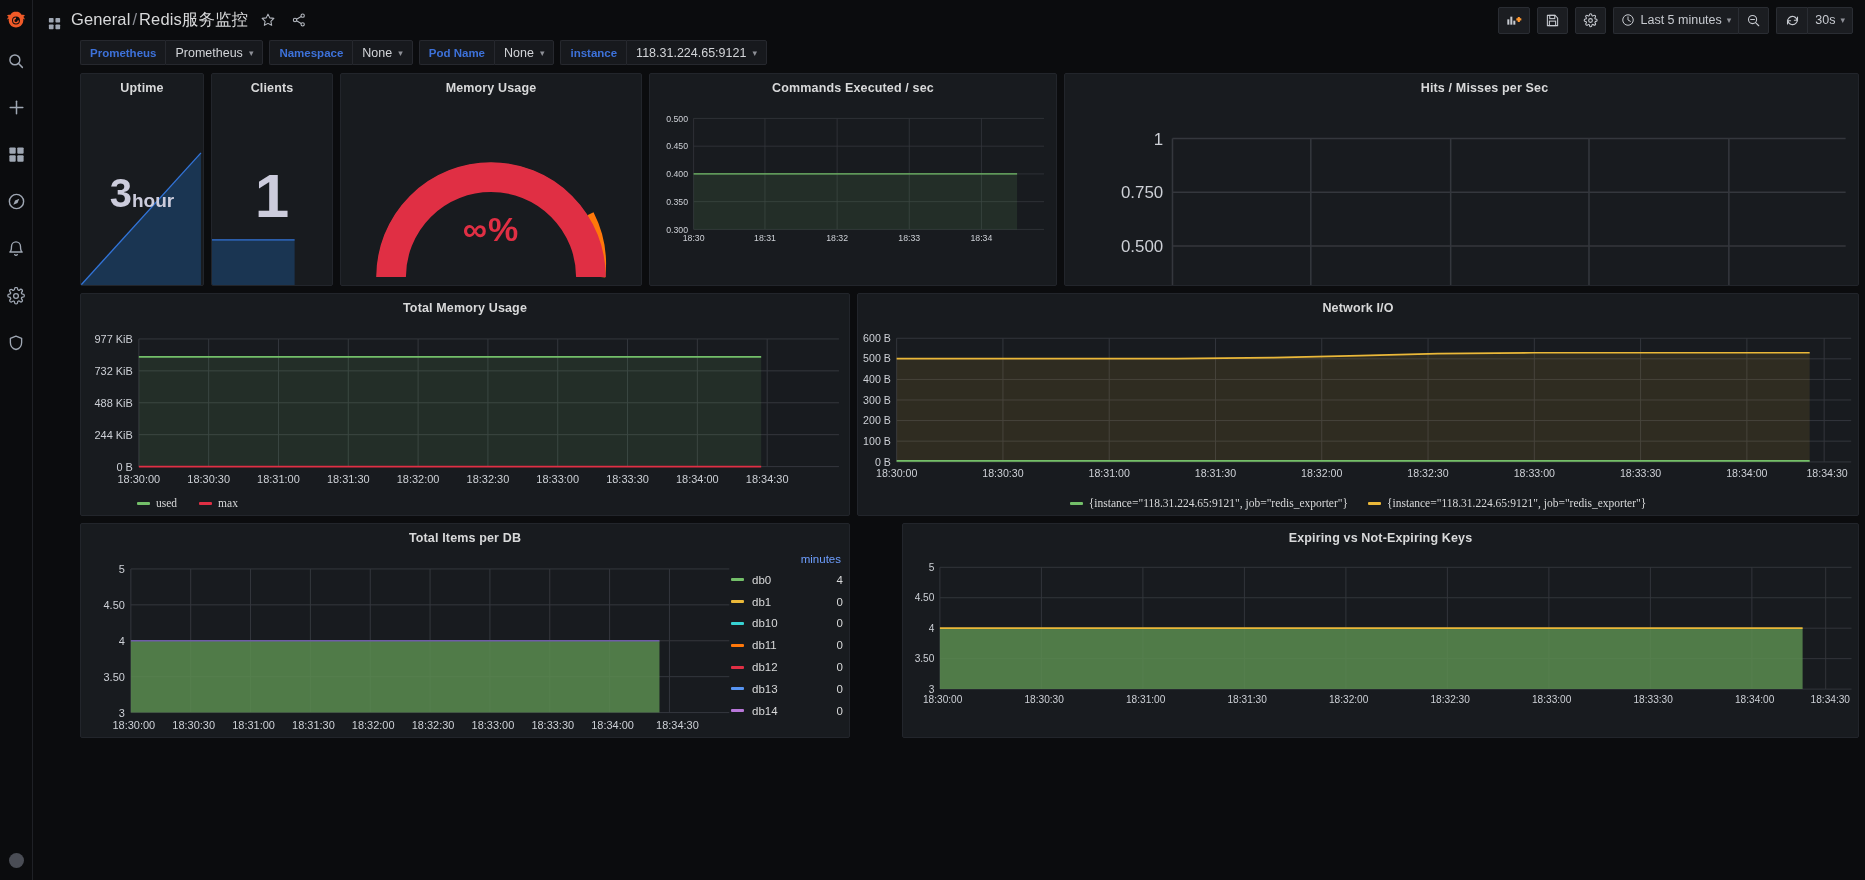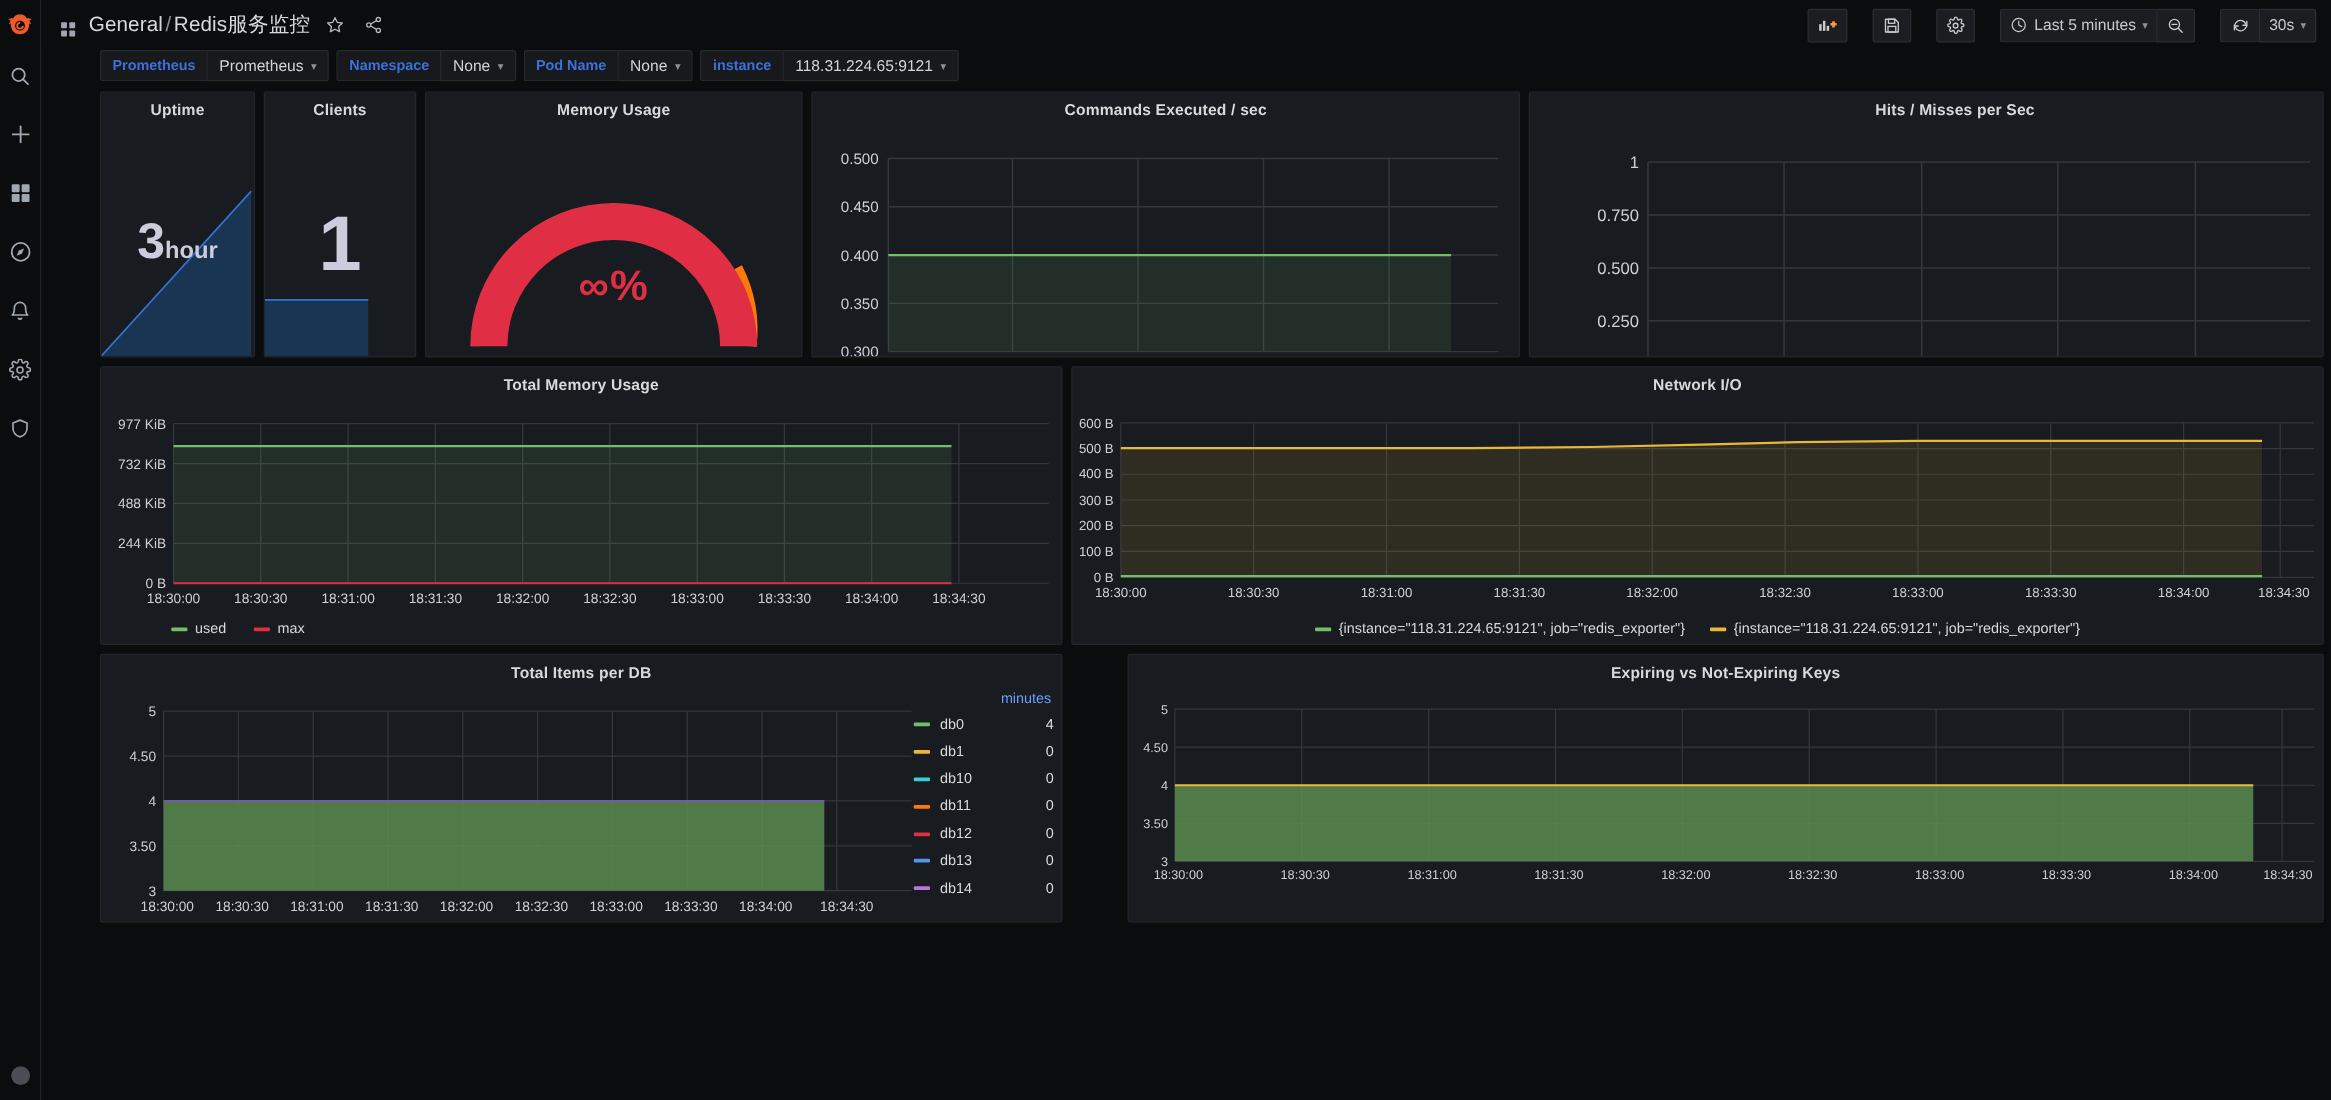--- a/index.html
+++ b/index.html
@@ -37,21 +37,21 @@
     padding: 0 12px 0 14px; background: #0b0c0e;
   }
   .nav-left { display: flex; align-items: flex-end; gap: 9px; min-width: 0; }
   .dash-icon { color: #9fa7b3; display: flex; }
   .crumb { font-size: 16.5px; color: #d8d9da; white-space: nowrap; letter-spacing: .1px; }
   .crumb .sep { color: #8e9097; margin: 0 2px; }
   .icon-btn-plain {
     color: #b5b9c0; display: flex; align-items: center; justify-content: center;
     width: 22px; height: 22px; cursor: pointer;
   }
-  .nav-right { margin-left: auto; display: flex; align-items: center; gap: 20px; }
+  .nav-right { margin-left: auto; display: flex; align-items: center; gap: 7px; }
   .tbtn {
     height: 27px; min-width: 31px; padding: 0 7px;
     background: #1b1d21; border: 1px solid #2a2d33; border-radius: 2px;
     display: flex; align-items: center; justify-content: center; gap: 5px;
     color: #c7cad0; font-size: 12.5px; cursor: pointer;
   }
   .timegroup { display: flex; align-items: center; }
   .timegroup .tbtn { border-radius: 0; border-right-width: 0; }
   .timegroup .tbtn:first-child { border-radius: 2px 0 0 2px; }
   .timegroup .tbtn:last-child { border-radius: 0 2px 2px 0; border-right-width: 1px; }
@@ -99,21 +99,21 @@
   .gauge-text {
     position: absolute; left: 0; right: 0; top: 60%; text-align: center;
     color: #e02f44; font-size: 34px; font-weight: bold; letter-spacing: 1px;
   }
 
   
   .graph { position: absolute; inset: 0; }
   .legend { flex: 0 0 auto; padding: 3px 0 6px 0; display: flex; flex-wrap: wrap; }
   .legend.center { justify-content: center; gap: 20px; }
   .legend.left { padding-left: 56px; gap: 22px; }
-  .leg-item { display: flex; align-items: center; gap: 6px; font-size: 11.5px; color: #d8d9da; cursor: pointer; }
+  .leg-item { display: flex; align-items: center; gap: 6px; font-size: 11.5px; color: #d8d9da; cursor: pointer; font-family: Liberation Serif, serif; }
   .swatch { width: 13px; height: 3px; border-radius: 1px; display: inline-block; }
 
   
   .tlegend {
     position: absolute; right: 6px; top: 6px; width: 112px;
     font-size: 11.5px; color: #d8d9da;
   }
   .tlegend .thead { text-align: right; color: #6e9fff; padding-right: 2px; padding-bottom: 4px; font-size: 11.5px; }
   .tlrow { display: flex; align-items: center; height: 21.8px; cursor: pointer; }
   .tlrow .swatch { margin-right: 8px; }
@@ -350,21 +350,21 @@
                 <path d="M 39 182 A 112 112 0 0 1 263 182" fill="none" stroke="#1f9b3e" stroke-width="7" stroke-linecap="butt"></path>
                 <path d="M 251.5 118 A 112 112 0 0 1 263 182" fill="none" stroke="#ff780a" stroke-width="7"></path>
 
                 <path d="M 50 182 A 101 101 0 0 1 252 182" fill="none" stroke="#e02f44" stroke-width="30"></path>
               </svg>
               <div class="gauge-text">∞%</div>
             </div>
           </div>
         </div>
 
-        <div class="panel" style="width:567px;">
+        <div class="panel" style="width:408px;">
           <div class="ptitle">Commands Executed / sec</div>
           <div class="pbody">
             <svg class="graph" viewBox="0 0 512 185" preserveAspectRatio="none">
               <g stroke="#34373d" stroke-width="1">
                 <line x1="55" y1="27" x2="497" y2="27"></line>
                   <line x1="55" y1="62" x2="497" y2="62"></line>
                 <line x1="55" y1="97" x2="497" y2="97"></line>
                   <line x1="55" y1="132" x2="497" y2="132"></line>
                 <line x1="55" y1="167" x2="497" y2="167"></line>
                 <line x1="55" y1="27" x2="55" y2="167"></line>

